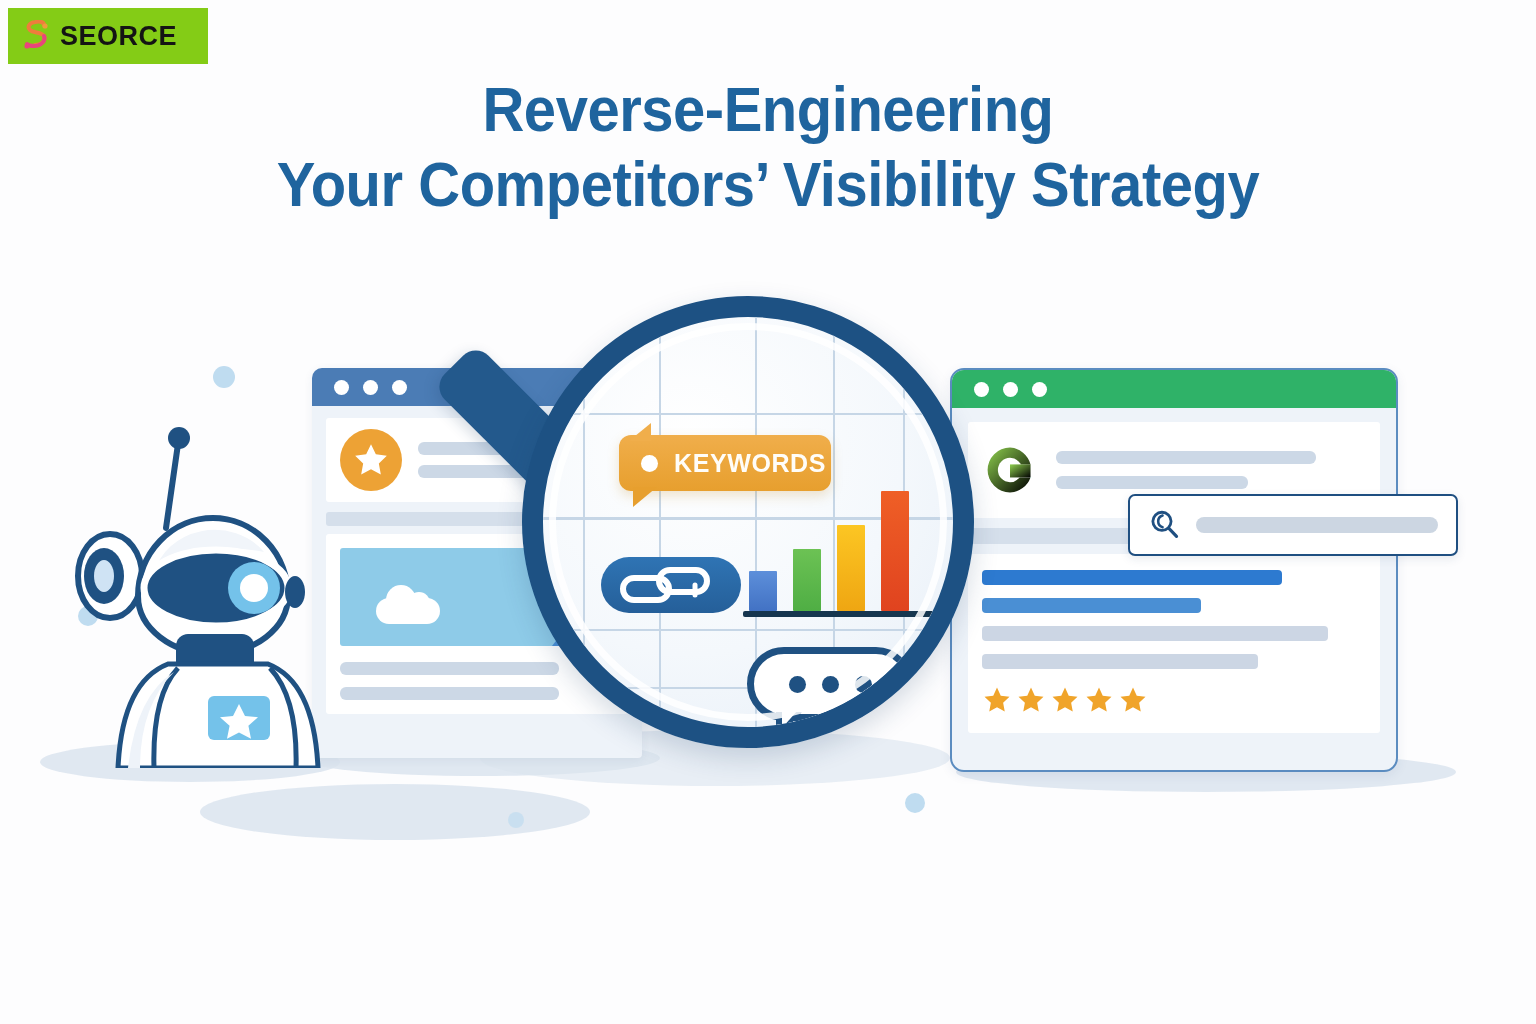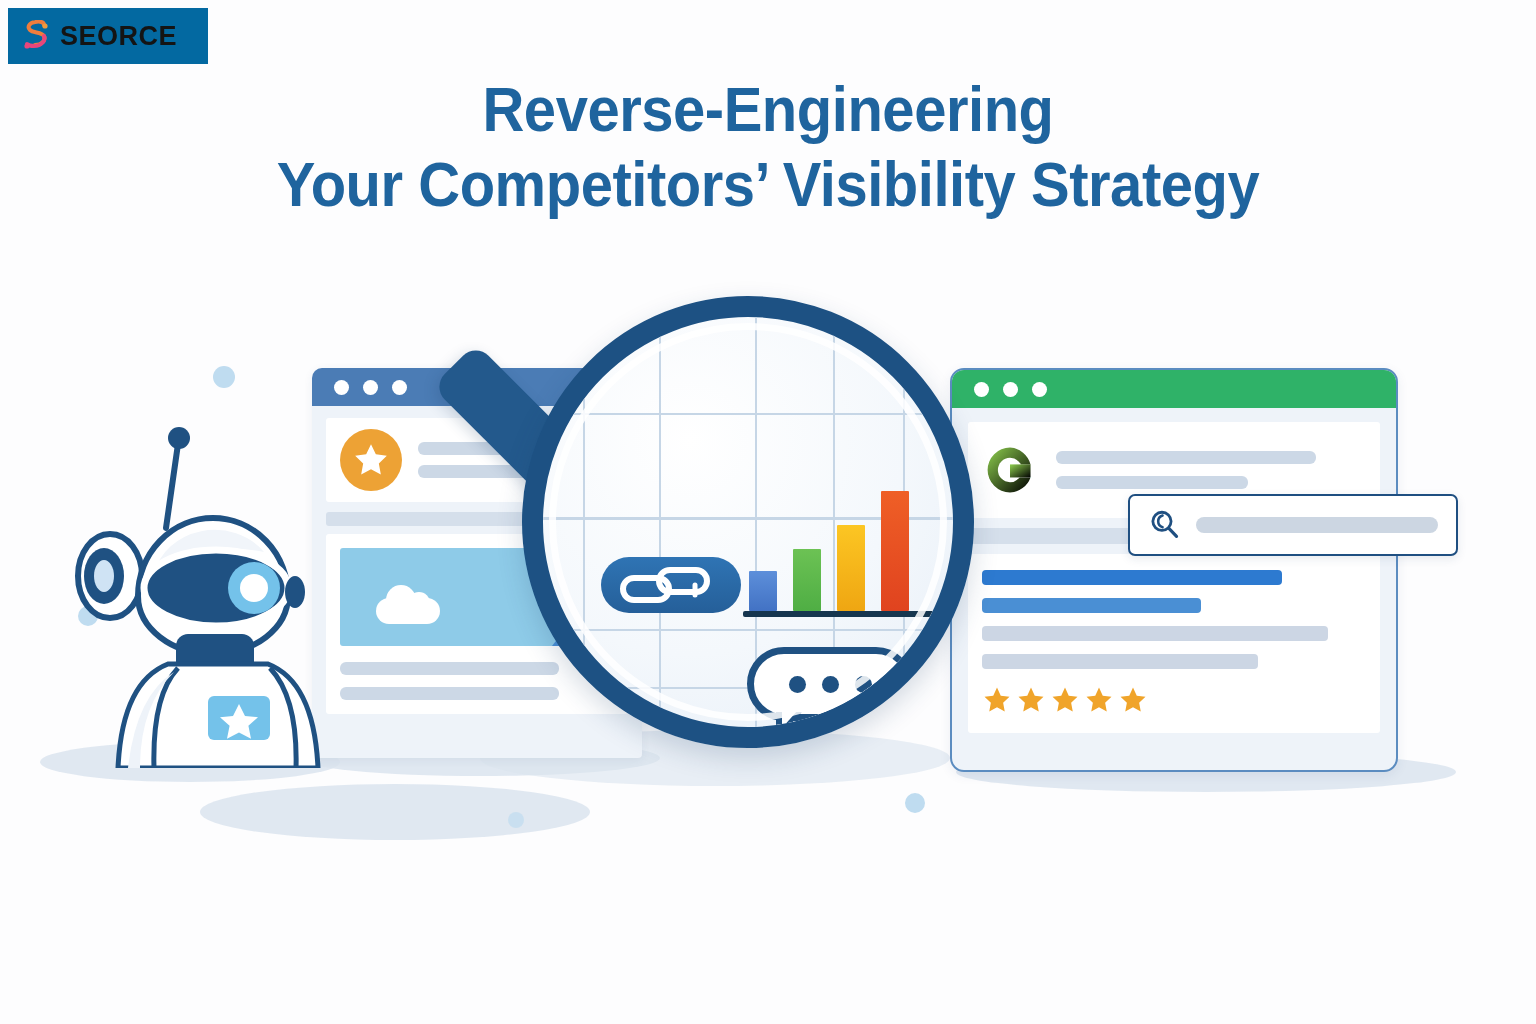--- a/index.html
+++ b/index.html
@@ -6,21 +6,21 @@
   body{
     width:1536px;height:1024px;overflow:hidden;
     background:#ffffff;
     font-family:"Liberation Sans", sans-serif;
   }
   .stage{position:relative;width:1536px;height:1024px;overflow:hidden;background:#fdfdfe;}
 
   
   .logo-box{
     position:absolute;left:8px;top:8px;width:200px;height:56px;
-    background:#0369a1;display:flex;align-items:center;gap:8px;padding-left:14px;
+    background:#84cc16;display:flex;align-items:center;gap:8px;padding-left:14px;
     box-sizing:border-box;
   }
   .logo-mark{width:30px;height:32px;flex:0 0 auto;}
   .logo-text{
     font-size:27px;font-weight:bold;letter-spacing:.5px;color:#141414;
     font-family:"Liberation Sans", sans-serif;
   }
 
   
   .headline{
@@ -305,20 +305,26 @@
         <div class="grid-line" style="left:0;top:96px;width:452px;height:2px;"></div>
         <div class="grid-line" style="left:0;top:200px;width:452px;height:3px;"></div>
         <div class="grid-line" style="left:0;top:312px;width:452px;height:2px;"></div>
         <div class="grid-line" style="left:0;top:370px;width:452px;height:2px;"></div>
         <div class="grid-line" style="left:40px;top:0;width:2px;height:452px;"></div>
         <div class="grid-line" style="left:116px;top:0;width:2px;height:452px;"></div>
         <div class="grid-line" style="left:212px;top:0;width:2px;height:452px;"></div>
         <div class="grid-line" style="left:290px;top:0;width:2px;height:452px;"></div>
         <div class="grid-line" style="left:360px;top:0;width:2px;height:452px;"></div>
 
+        <div class="kwbadge">
+          <span class="tail-tl"></span>
+          <span class="tail-bl"></span>
+          <span class="bullet"></span>
+          <span class="txt">KEYWORDS</span>
+        </div>
 
         <div class="linkicon">
           <svg width="104" height="40" viewBox="0 0 104 40">
             <rect x="4" y="13" width="46" height="22" rx="11" fill="none" stroke="#ffffff" stroke-width="6"></rect>
             <rect x="40" y="5" width="48" height="22" rx="11" fill="none" stroke="#ffffff" stroke-width="6"></rect>
             <line x1="76" y1="20" x2="76" y2="30" stroke="#ffffff" stroke-width="5" stroke-linecap="round"></line>
           </svg>
         </div>
 
         <div class="chart">

